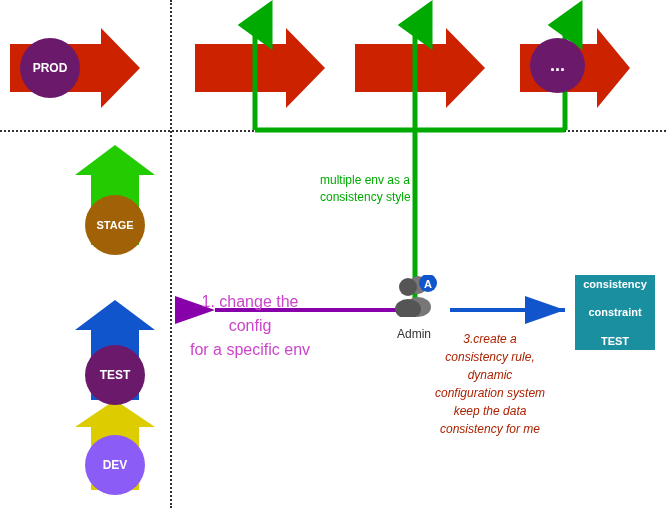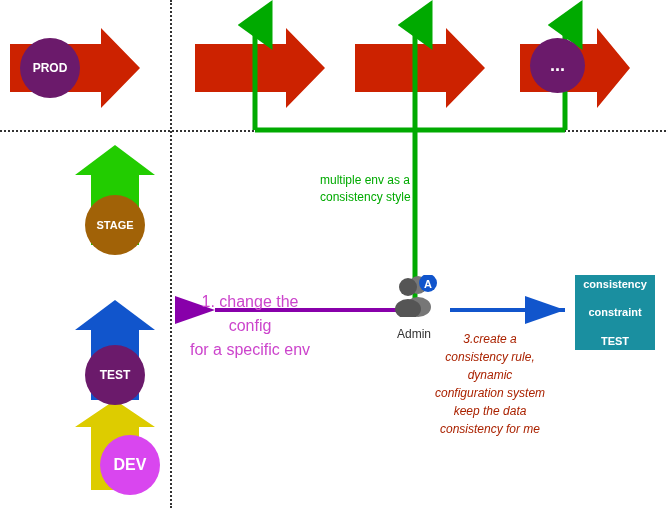--- a/index.html
+++ b/index.html
@@ -167,24 +167,24 @@
     .dev-arrow {
       width: 80px;
       height: 90px;
       background: #ddcc00;
       left: 75px;
       top: 400px;
     }
     .dev-circle {
       width: 60px;
       height: 60px;
-      background: #d946ef;
-      left: 100px;
+      background: #8b5cf6;
+      left: 85px;
       top: 435px;
-      font-size: 16px;
+      font-size: 12px;
     }
 
     
     .admin-container {
       position: absolute;
       display: flex;
       flex-direction: column;
       align-items: center;
       z-index: 20;
     }

